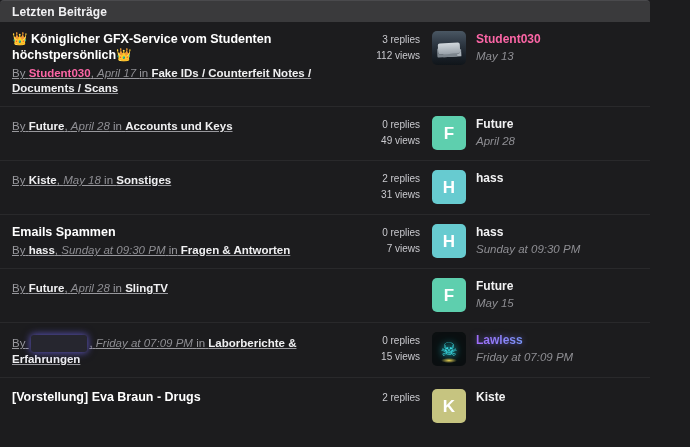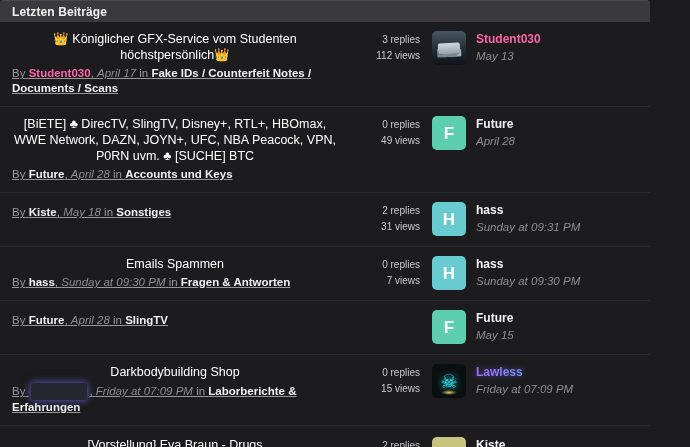--- a/index.html
+++ b/index.html
@@ -19,23 +19,22 @@
   }
   .post-list{flex:1;}
   .row{
     display:flex;align-items:flex-start;
     padding:9px 12px 10px 12px;
     border-bottom:1px solid #29292b;
   }
   .row:last-child{border-bottom:none;padding-top:11px;}
   .row-main{flex:1 1 auto;min-width:0;padding-right:10px;}
   .row-title{
-    color:#ffffff;font-size:12.5px;font-weight:400;line-height:16px;
+    color:#ffffff;font-size:12.5px;font-weight:700;line-height:16px;
     cursor:pointer;
-    text-align:center;
   }
   .row-byline{
     margin-top:3px;color:#98989d;font-size:11.5px;line-height:15px;text-decoration:underline;
   }
   .row-byline .author{font-weight:bold;color:#f0f0f2;cursor:pointer;}
   .row-byline .forum{font-weight:bold;color:#f0f0f2;cursor:pointer;}
   .row-byline .bydate{font-style:italic;color:#8e8e93;cursor:pointer;}
   .stats{
     flex:0 0 72px;width:72px;text-align:right;
     color:#c9c9ce;font-size:10px;line-height:16px;padding-top:1px;
@@ -115,21 +114,20 @@
       </div>
       <div class="who-text">
         <div class="who-name style-pink">Student030</div>
         <div class="who-date">May 13</div>
       </div>
     </div>
   </div>
 
   <div class="row">
     <div class="row-main">
-      <div class="row-title">[BiETE] ♣ DirecTV, SlingTV, Disney+, RTL+, HBOmax, WWE Network, DAZN, JOYN+, UFC, NBA Peacock, VPN, P0RN uvm. ♣ [SUCHE] BTC</div>
       <div class="row-byline"><span>By</span><span> </span><span class="author">Future</span><span>,</span><span> </span><span class="bydate">April 28</span><span> </span><span>in</span><span> </span><span class="forum">Accounts und Keys</span></div>
     </div>
     <div class="stats">
       <div>0 replies</div>
       <div>49 views</div>
     </div>
     <div class="who">
       <div class="avatar" style="background: rgb(94, 207, 174);">
         <span class="avatar-letter">F</span>
       </div>
@@ -147,21 +145,20 @@
     <div class="stats">
       <div>2 replies</div>
       <div>31 views</div>
     </div>
     <div class="who">
       <div class="avatar" style="background: rgb(103, 203, 208);">
         <span class="avatar-letter">H</span>
       </div>
       <div class="who-text">
         <div class="who-name">hass</div>
-        <div class="who-date">Sunday at 09:31 PM</div>
       </div>
     </div>
   </div>
 
   <div class="row">
     <div class="row-main">
       <div class="row-title">Emails Spammen</div>
       <div class="row-byline"><span>By</span><span> </span><span class="author">hass</span><span>,</span><span> </span><span class="bydate">Sunday at 09:30 PM</span><span> </span><span>in</span><span> </span><span class="forum">Fragen &amp; Antworten</span></div>
     </div>
     <div class="stats">
@@ -189,21 +186,20 @@
       </div>
       <div class="who-text">
         <div class="who-name">Future</div>
         <div class="who-date">May 15</div>
       </div>
     </div>
   </div>
 
   <div class="row">
     <div class="row-main">
-      <div class="row-title">Darkbodybuilding Shop</div>
       <div class="row-byline"><span>By</span><span> </span><span class="author style-gradient pill">Lawless</span><span>,</span><span> </span><span class="bydate">Friday at 07:09 PM</span><span> </span><span>in</span><span> </span><span class="forum">Laborberichte &amp; Erfahrungen</span></div>
     </div>
     <div class="stats">
       <div>0 replies</div>
       <div>15 views</div>
     </div>
     <div class="who">
       <div class="avatar av-skull">
         <span class="avatar-letter"></span>
       </div>

